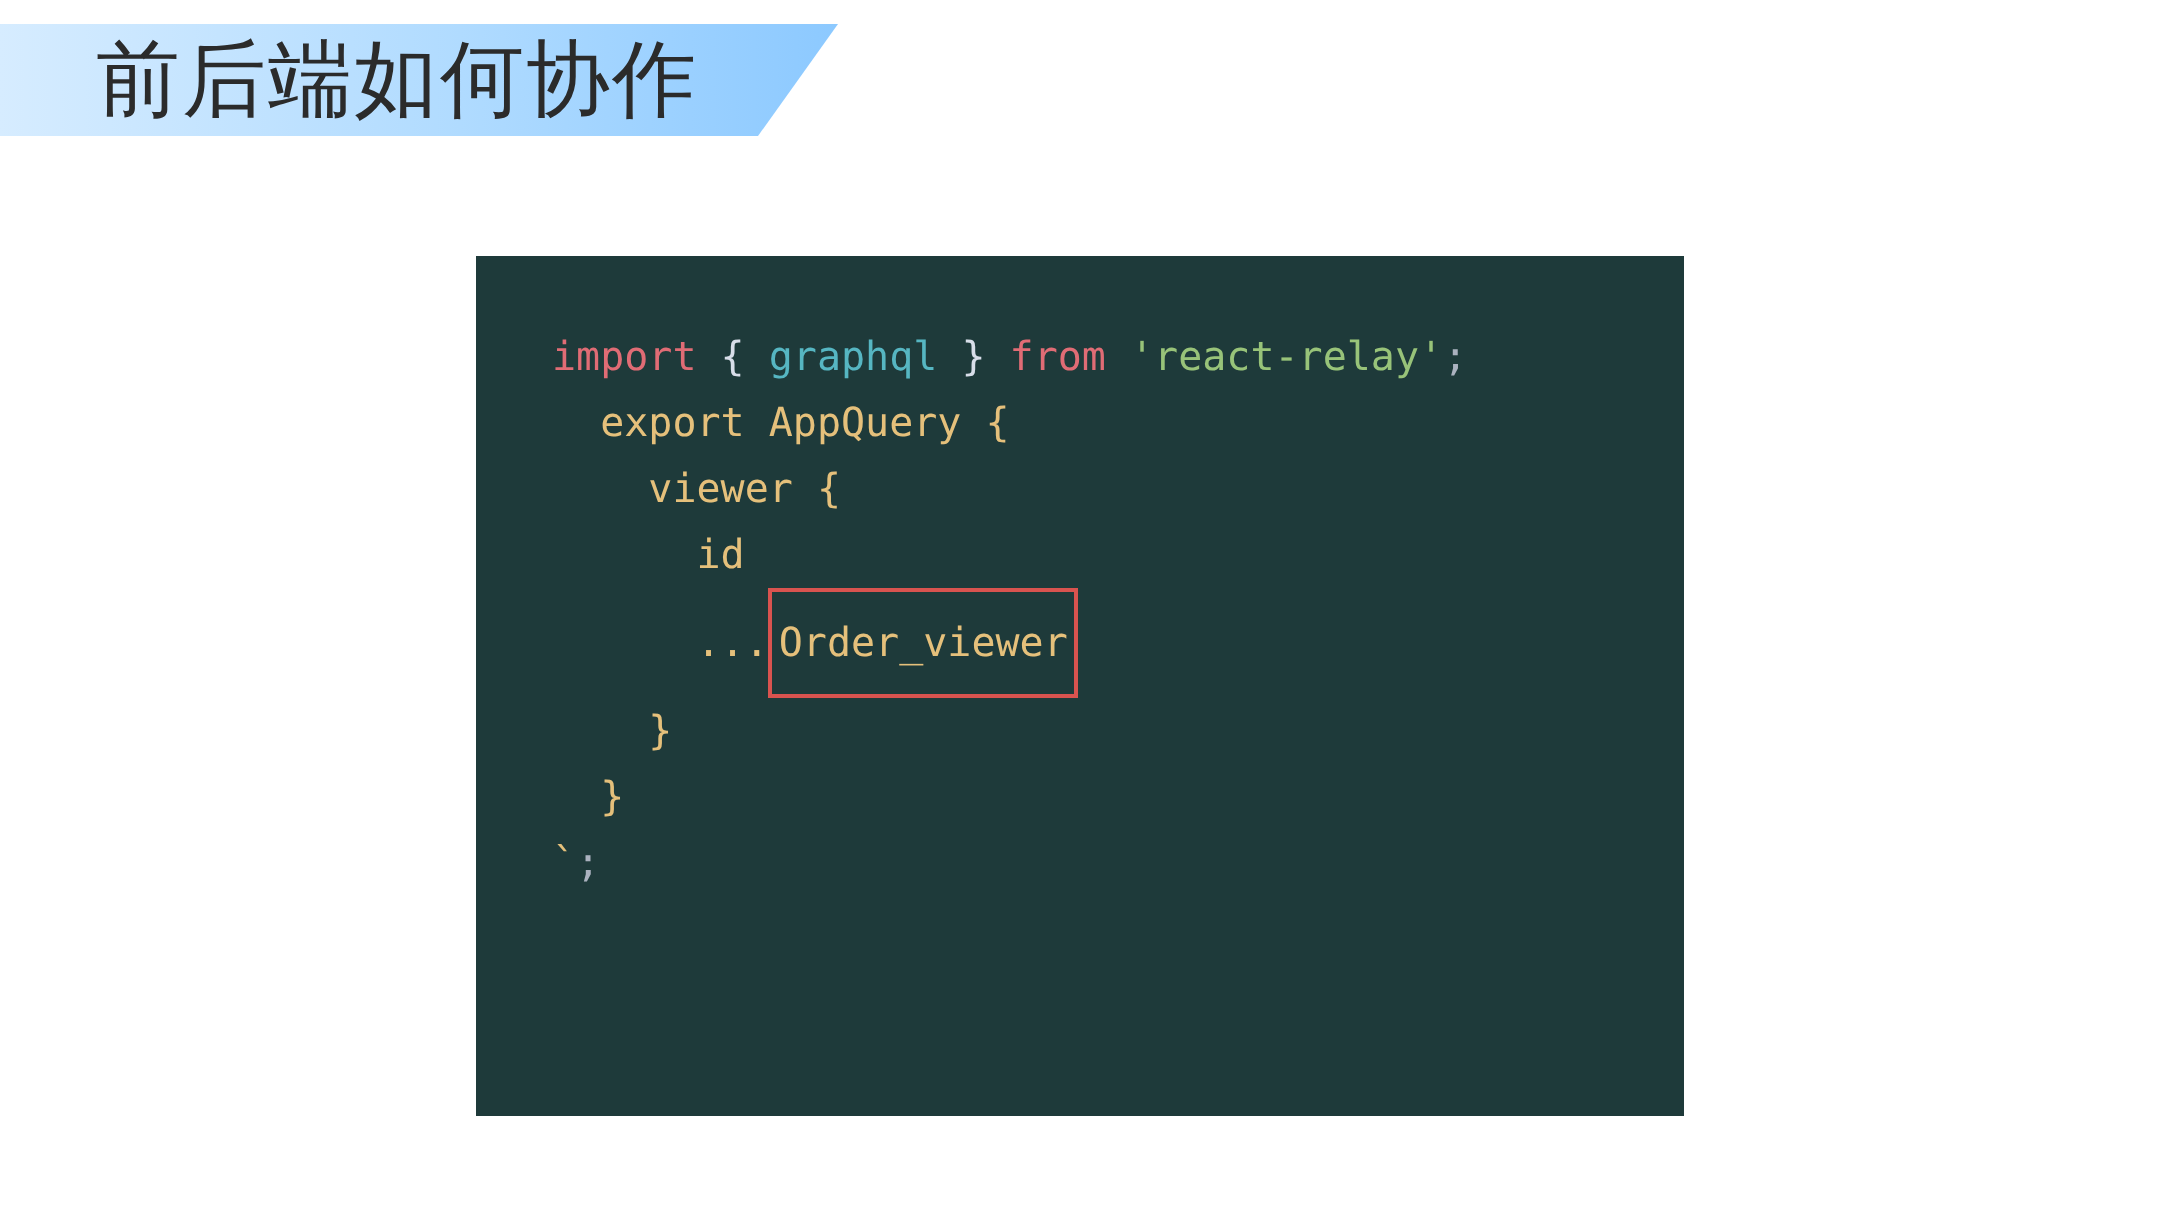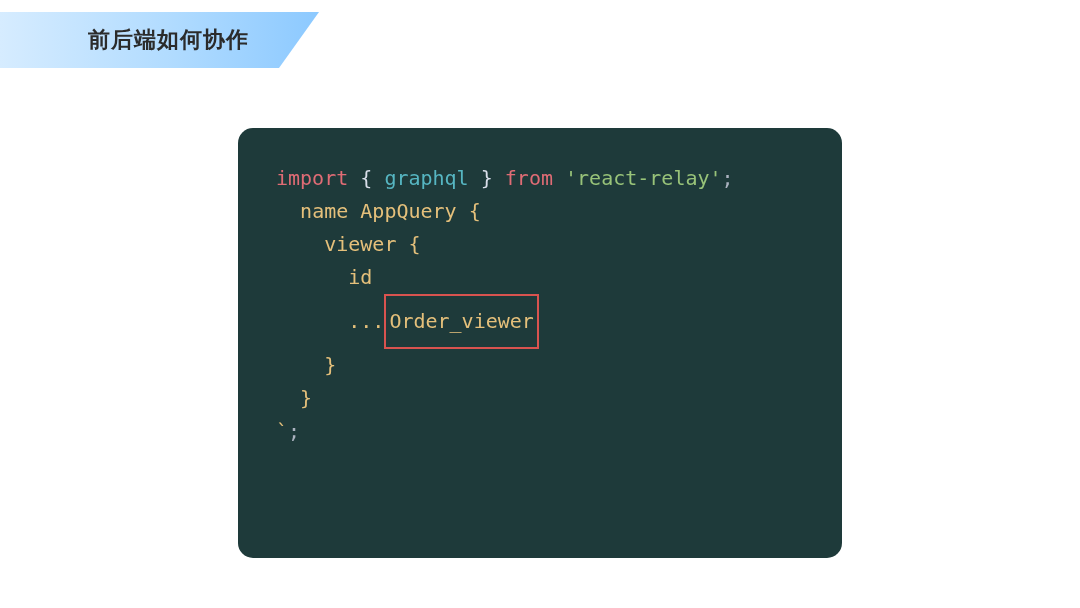--- a/index.html
+++ b/index.html
@@ -21,38 +21,36 @@
     .banner-shape {
       position: relative;
       height: 56px;
       background: linear-gradient(90deg, #d6ecff 0%, #b0dbff 55%, #8cc9ff 100%);
       padding: 0 70px 0 48px;
       display: flex;
       align-items: center;
       clip-path: polygon(0 0, 100% 0, calc(100% - 40px) 100%, 0 100%);
     }
     .banner-title {
-      font-size: 22px;
-      font-weight: 700;
+      font-size: 42px;
+      font-weight: 400;
       color: #2b2b2b;
       letter-spacing: 1px;
-      margin-left: 40px;
     }
     .code-block {
       position: absolute;
       top: 128px;
       left: 238px;
       width: 604px;
       height: 430px;
       background: #1e3a3a;
       padding: 34px 38px;
       font-family: "SFMono-Regular", Menlo, Consolas, monospace;
       font-size: 20px;
       line-height: 1.65;
-      border-radius: 15px;
     }
     .code-line { white-space: pre; }
     .tk-kw { color: #e06c75; }
     .tk-fn { color: #56b6c2; }
     .tk-str { color: #98c379; }
     .tk-id { color: #d8dee9; }
     .tk-op { color: #c678dd; }
     .tk-tmpl { color: #e5c07b; }
     .tk-punc { color: #abb2bf; }
     .highlight-box {
@@ -67,20 +65,20 @@
 
 <div class="header-banner">
   <div class="banner-shape">
     <span class="banner-title">前后端如何协作</span>
   </div>
 </div>
 
 <div class="code-block">
   <div class="code-line"><span class="tk-kw">import</span><span class="tk-id"> { </span><span class="tk-fn">graphql</span><span class="tk-id"> } </span><span class="tk-kw">from</span><span> </span><span class="tk-str">'react-relay'</span><span class="tk-punc">;</span></div>
   <div class="code-line"></div>
-  <div class="code-line"><span class="tk-tmpl">  </span><span class="tk-tmpl">name</span><span> </span><span class="tk-tmpl">AppQuery</span><span> </span><span class="tk-tmpl">{</span></div>
+  <div class="code-line"><span class="tk-tmpl">  </span><span class="tk-tmpl">export</span><span> </span><span class="tk-tmpl">AppQuery</span><span> </span><span class="tk-tmpl">{</span></div>
   <div class="code-line"><span class="tk-tmpl">    </span><span class="tk-tmpl">viewer</span><span> </span><span class="tk-tmpl">{</span></div>
   <div class="code-line"><span class="tk-tmpl">      </span><span class="tk-tmpl">id</span></div>
   <div class="code-line"><span class="tk-tmpl">      </span><span class="tk-tmpl">...</span><span class="highlight-box"><span class="tk-tmpl">Order_viewer</span></span></div>
   <div class="code-line"><span class="tk-tmpl">    </span><span class="tk-tmpl">}</span></div>
   <div class="code-line"><span class="tk-tmpl">  </span><span class="tk-tmpl">}</span></div>
   <div class="code-line"><span class="tk-tmpl">`</span><span class="tk-punc">;</span></div>
 </div>
 
 </body></html>

